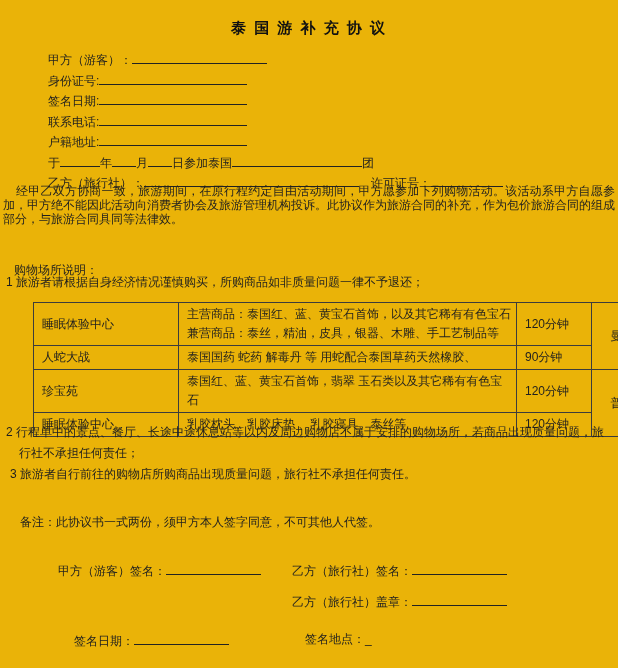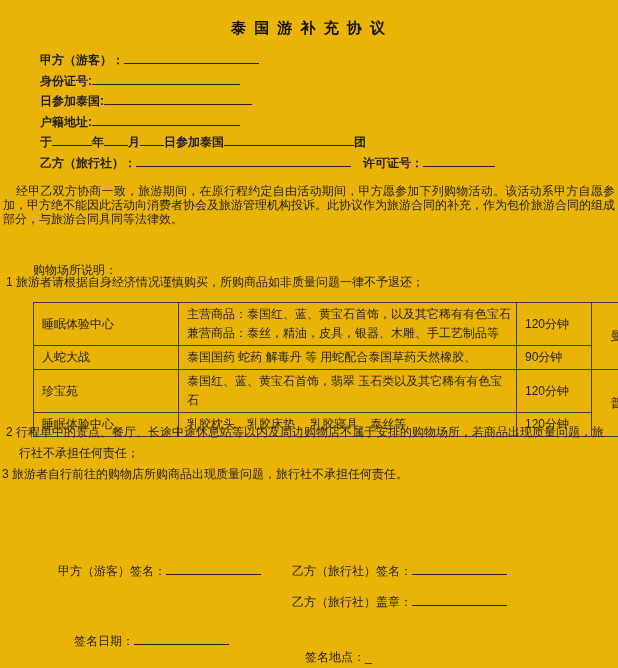--- a/index.html
+++ b/index.html
@@ -10,39 +10,39 @@
     color:#1f1f1f;
     font-family:"Liberation Sans","DejaVu Sans",sans-serif;
     font-size:12px;
     overflow:hidden;
   }
   .title{
     position:absolute;top:19px;left:0;width:618px;
     text-align:center;font-size:15px;font-weight:bold;
     letter-spacing:2px;color:#111;
   }
-  .info{position:absolute;left:40px;top:50px;font-weight:bold;}
+  .info{position:absolute;left:48px;top:50px;}
   .info .row{line-height:19.5px;white-space:nowrap;}
   .blank{
     display:inline-block;height:13px;
     border-bottom:1px solid #222;
     vertical-align:baseline;
   }
   .w135{width:135px}.w148{width:148px}.w40{width:40px}.w24{width:24px}
   .w130{width:130px}.w215{width:215px}.w72{width:72px}.w95{width:95px}
   .lic{margin-left:12px;text-align:center;}
   .preamble{
     position:absolute;left:3px;top:184px;width:612px;
     margin:0;line-height:14px;text-indent:13px;text-align:justify;
   }
-  .shop-heading{position:absolute;left:33px;top:262px;}
+  .shop-heading{position:absolute;left:14px;top:262px;}
   .note{line-height:21px;padding-left:13px;text-indent:-13px;}
   .note1{position:absolute;left:6px;top:272px;width:600px;}
   .note2{position:absolute;left:6px;top:422px;width:596px;}
-  .note3{position:absolute;left:2px;top:464px;width:596px;}
+  .note3{position:absolute;left:10px;top:464px;width:596px;}
   table.shops{
     position:absolute;left:33px;top:302px;
     width:564px;border-collapse:collapse;table-layout:fixed;
     font-size:12px;
   }
   table.shops td{
     border:1px solid #3c3c3c;
     padding:2px 4px 2px 8px;
     vertical-align:middle;
     line-height:19px;
@@ -51,38 +51,41 @@
   .c1{width:132px}.c2{width:325px}.c3{width:62px}.c4{width:45px}
   td.c4{text-align:center;padding:2px 2px;}
   td.topv{vertical-align:top;padding-top:5px;}
   tr.r1{height:43px}tr.rs{height:24px}
   .remark{position:absolute;left:20px;top:514px;}
   .sig{position:absolute;white-space:nowrap;}
   .sig-a{left:58px;top:561px;}
   .sig-b{left:292px;top:561px;}
   .seal-b{left:292px;top:592px;}
   .sign-date{left:74px;top:631px;}
-  .sign-place{left:305px;top:649px;}
+  .sign-place{left:305px;top:631px;}
 </style>
 </head>
 <body>
 
 <div class="page">
 
   <div class="title">泰 国 游 补 充 协 议</div>
 
   <div class="info">
     <div class="row">
       <span>甲方（游客）：</span><span class="blank w135"></span>
     </div>
     <div class="row">
       <span>身份证号:</span><span class="blank w148"></span>
     </div>
     <div class="row">
-      <span>日参加泰国:</span><span class="blank w148"></span>
+      <span>签名日期:</span><span class="blank w148"></span>
+    </div>
+    <div class="row">
+      <span>联系电话:</span><span class="blank w148"></span>
     </div>
     <div class="row">
       <span>户籍地址:</span><span class="blank w148"></span>
     </div>
     <div class="row">
       <span>于</span><span class="blank w40"></span><span>年</span><span class="blank w24"></span><span>月</span><span class="blank w24"></span><span>日参加泰国</span><span class="blank w130"></span><span>团</span>
     </div>
     <div class="row">
       <span>乙方（旅行社）：</span><span class="blank w215"></span><span class="lic">许可证号：</span><span class="blank w72"></span>
     </div>
@@ -130,20 +133,21 @@
   <div class="note note2">
     <span>2</span>
     <span>行程单中的景点、餐厅、长途中途休息站等以内及周边购物店不属于安排的购物场所，若商品出现质量问题，旅行社不承担任何责任；</span>
   </div>
 
   <div class="note note3">
     <span>3</span>
     <span>旅游者自行前往的购物店所购商品出现质量问题，旅行社不承担任何责任。</span>
   </div>
 
+  <div class="remark">备注：此协议书一式两份，须甲方本人签字同意，不可其他人代签。</div>
 
   <div class="sig sig-a">
     <span>甲方（游客）签名：</span><span class="blank w95"></span>
   </div>
   <div class="sig seal-b">
     <span>乙方（旅行社）盖章：</span><span class="blank w95"></span>
   </div>
   <div class="sig sig-b">
     <span>乙方（旅行社）签名：</span><span class="blank w95"></span>
   </div>

